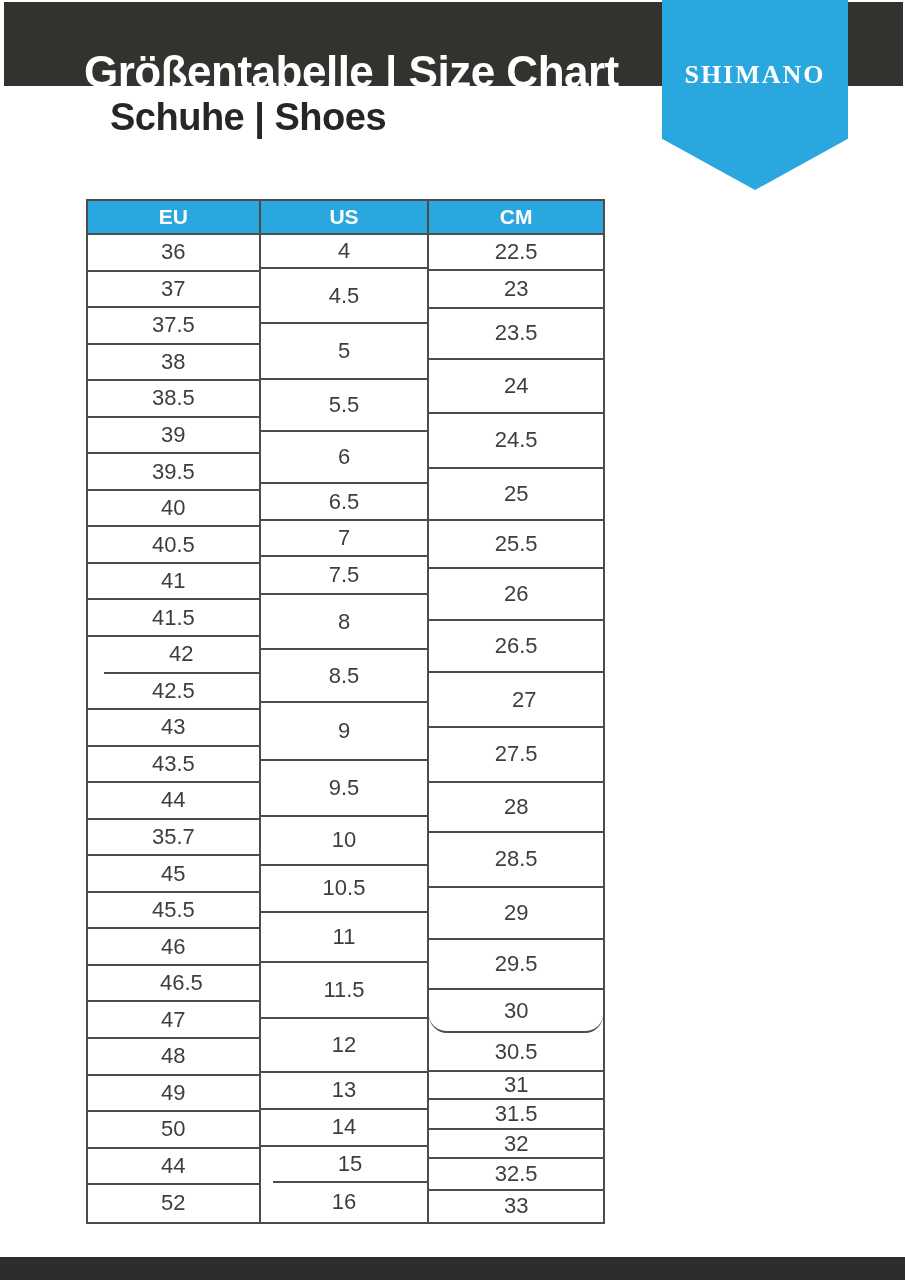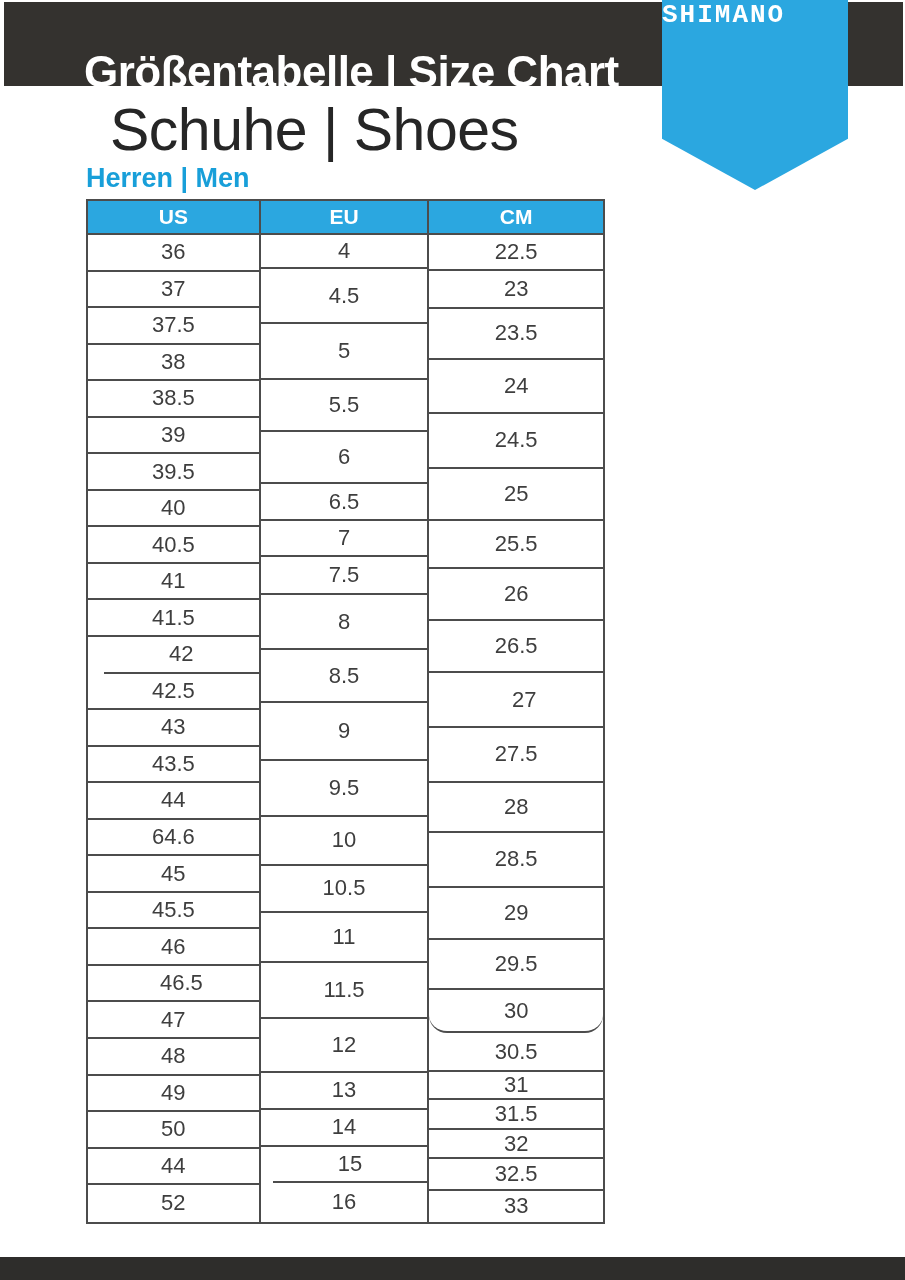--- a/index.html
+++ b/index.html
@@ -17,34 +17,34 @@
     position:absolute;left:4px;top:2px;right:2px;height:84px;
     background:#34322f;overflow:hidden;
   }
   .title{
     position:absolute;left:80px;bottom:-11px;
     font-size:44px;font-weight:700;color:#ffffff;
     letter-spacing:-0.5px;white-space:nowrap;
   }
   .subtitle{
     position:absolute;left:110px;top:96px;
-    font-size:59px;font-weight:400;color:#262626;
+    font-size:38px;font-weight:700;color:#262626;
     letter-spacing:-0.5px;white-space:nowrap;
   }
 
   
   .ribbon{
     position:absolute;left:662px;top:0;width:186px;height:190px;
     background:#2ba7e0;
     clip-path:polygon(0 0,100% 0,100% 73%,50% 100%,0 73%);
     z-index:5;
   }
   .brand{
-    
-    font-family:Liberation Mono, monospace;
+    margin-top:60px;text-align:center;
+    font-family:Liberation Serif, serif;
     font-size:26px;font-weight:700;color:#ffffff;letter-spacing:2px;
   }
 
   .section-label{
     position:absolute;left:86px;top:163px;
     font-size:27px;font-weight:700;color:#189fd9;white-space:nowrap;
   }
 
   
   .size-table{
@@ -91,47 +91,46 @@
   <div class="top-bar">
     <div class="title">Größentabelle | Size Chart</div>
   </div>
 
   <div class="ribbon">
     <div class="brand">SHIMANO</div>
   </div>
 
   <div class="subtitle">Schuhe | Shoes</div>
 
-  <div class="section-label">Herren | Men</div>
 
   <div class="size-table">
     <div class="thead">
+      <div class="hcell">EU</div>
       <div class="hcell">US</div>
-      <div class="hcell">EU</div>
       <div class="hcell">CM</div>
     </div>
     <div class="tbody">
         <div class="col" style="width: 33.53%;">
           <div class="cell" style="height: 3.7037%;">36</div>
           <div class="cell" style="height: 3.7037%;">37</div>
           <div class="cell" style="height: 3.7037%;">37.5</div>
           <div class="cell" style="height: 3.7037%;">38</div>
           <div class="cell" style="height: 3.7037%;">38.5</div>
           <div class="cell" style="height: 3.7037%;">39</div>
           <div class="cell" style="height: 3.7037%;">39.5</div>
           <div class="cell" style="height: 3.7037%;">40</div>
           <div class="cell" style="height: 3.7037%;">40.5</div>
           <div class="cell" style="height: 3.7037%;">41</div>
           <div class="cell" style="height: 3.7037%;">41.5</div>
           <div class="cell" style="height: 3.7037%; margin-left: 16px;">42</div>
           <div class="cell" style="height: 3.7037%;">42.5</div>
           <div class="cell" style="height: 3.7037%;">43</div>
           <div class="cell" style="height: 3.7037%;">43.5</div>
           <div class="cell" style="height: 3.7037%;">44</div>
-          <div class="cell" style="height: 3.7037%;">64.6</div>
+          <div class="cell" style="height: 3.7037%;">35.7</div>
           <div class="cell" style="height: 3.7037%;">45</div>
           <div class="cell" style="height: 3.7037%;">45.5</div>
           <div class="cell" style="height: 3.7037%;">46</div>
           <div class="cell" style="height: 3.7037%; padding-left: 16px;">46.5</div>
           <div class="cell" style="height: 3.7037%;">47</div>
           <div class="cell" style="height: 3.7037%;">48</div>
           <div class="cell" style="height: 3.7037%;">49</div>
           <div class="cell" style="height: 3.7037%;">50</div>
           <div class="cell" style="height: 3.7037%;">44</div>
           <div class="cell" style="height: 3.7037%;">52</div>

